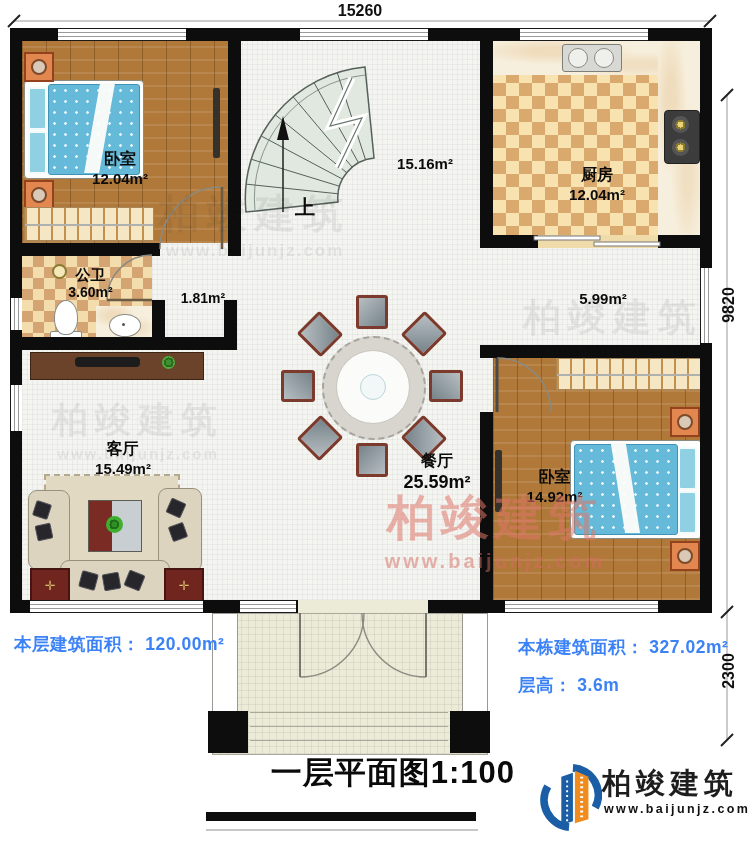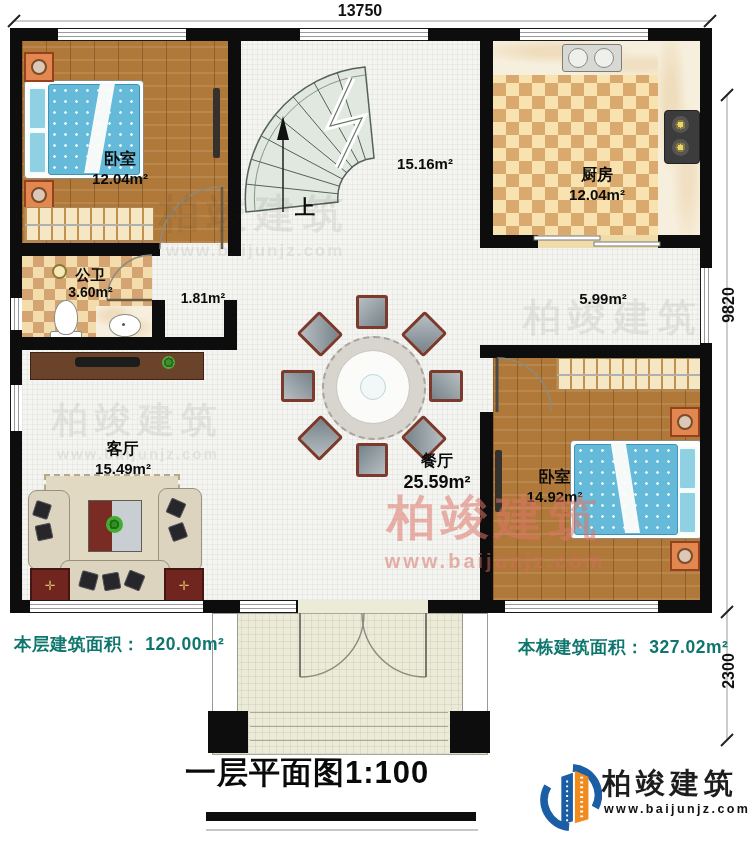--- a/index.html
+++ b/index.html
@@ -45,21 +45,21 @@
   .darkcushion{background:#26262b;border:1px solid #505058;border-radius:2px;}
   .sofa{background:#ddd4bf;border:1.5px solid #9a917c;border-radius:9px;}
   .endtable{background:#70261f;border:2px solid #471511;}
   .endtable:after{content:"✛";position:absolute;left:50%;top:50%;transform:translate(-50%,-52%);color:#d8c06a;font-size:13px;}
   
   .lbl{position:absolute;text-align:center;font-weight:700;color:#0b0b0b;line-height:1.15;}
   .dimtxt{position:absolute;font-weight:700;color:#111;font-size:16px;text-align:center;}
   .wm{position:absolute;text-align:center;pointer-events:none;}
   .wm .n{font-weight:700;white-space:nowrap;}
   .wm .u{font-weight:700;white-space:nowrap;}
-  .infoline{white-space:nowrap;font-size:17.5px;font-weight:600;color:#0f766e;letter-spacing:.5px;}
+  .infoline{white-space:nowrap;font-size:17.5px;font-weight:600;color:#3b82f6;letter-spacing:.5px;}
   svg{display:block;}
 </style>
 </head>
 <body>
 
 <div id="canvas">
 
   <div class="abs tile" style="left:22px;top:41px;width:678px;height:559px;"></div>
 
   <div class="abs wood" style="left:22px;top:41px;width:206px;height:202px;"></div>
@@ -245,32 +245,33 @@
   </div>
   <div class="wm" style="left:488px;top:292px;width:250px;color:rgba(40,40,40,.08);">
     <div class="n" style="font-size:38px;letter-spacing:7px;">柏竣建筑</div>
     <div class="u" style="font-size:16px;letter-spacing:2px;">www.baijunjz.com</div>
   </div>
   <div class="wm" style="left:340px;top:486px;width:310px;color:rgba(222,118,104,.55);">
     <div class="n" style="font-size:48px;letter-spacing:6px;">柏竣建筑</div>
     <div class="u" style="font-size:20px;letter-spacing:3px;color:rgba(214,108,96,.5);">www.baijunjz.com</div>
   </div>
 
-  <div class="dimtxt" style="left:318px;top:2px;width:84px;background:#fff;">13750</div>
+  <div class="dimtxt" style="left:318px;top:2px;width:84px;background:#fff;">15260</div>
   <div class="dimtxt" style="left:706px;top:296px;width:46px;height:18px;transform:rotate(-90deg);">9820</div>
   <div class="dimtxt" style="left:708px;top:662px;width:42px;height:18px;transform:rotate(-90deg);">2300</div>
 
   <div class="abs" style="left:14px;top:632px;">
     <div class="infoline">本层建筑面积： 120.00m²</div>
   </div>
   <div class="abs" style="left:518px;top:635px;">
     <div class="infoline">本栋建筑面积： 327.02m²</div>
-  </div>
-
-  <div class="abs" style="left:185px;top:752px;width:330px;text-align:left;font-size:31px;font-weight:600;color:#0a0a0a;letter-spacing:1px;">一层平面图1:100</div>
+    <div class="infoline" style="margin-top:14px;">层高： 3.6m</div>
+  </div>
+
+  <div class="abs" style="left:185px;top:752px;width:330px;text-align:right;font-size:31px;font-weight:600;color:#0a0a0a;letter-spacing:1px;">一层平面图1:100</div>
   <div class="abs" style="left:206px;top:812px;width:270px;height:9px;background:#0d0d0d;"></div>
   <div class="abs" style="left:206px;top:829px;width:272px;height:2px;background:#c7c7c7;"></div>
 
   <div class="abs" style="left:540px;top:760px;width:206px;height:78px;">
     <svg class="abs" style="left:0;top:2px;" width="62" height="70" viewBox="0 0 64 70">
       <path d="M30 66 A28 28 0 0 1 8 24" stroke="#1b5ea6" stroke-width="8" fill="none"></path>
       <path d="M34 5 A28 28 0 0 1 57 46" stroke="#1b5ea6" stroke-width="8" fill="none"></path>
       <polygon points="22,14 34,10 34,60 22,64" fill="#1b5ea6"></polygon>
       <polygon points="36,8 50,14 50,58 36,62" fill="#f08c1e"></polygon>
       <line x1="28" y1="18" x2="28" y2="60" stroke="#fff" stroke-width="2" stroke-dasharray="2,3"></line>

